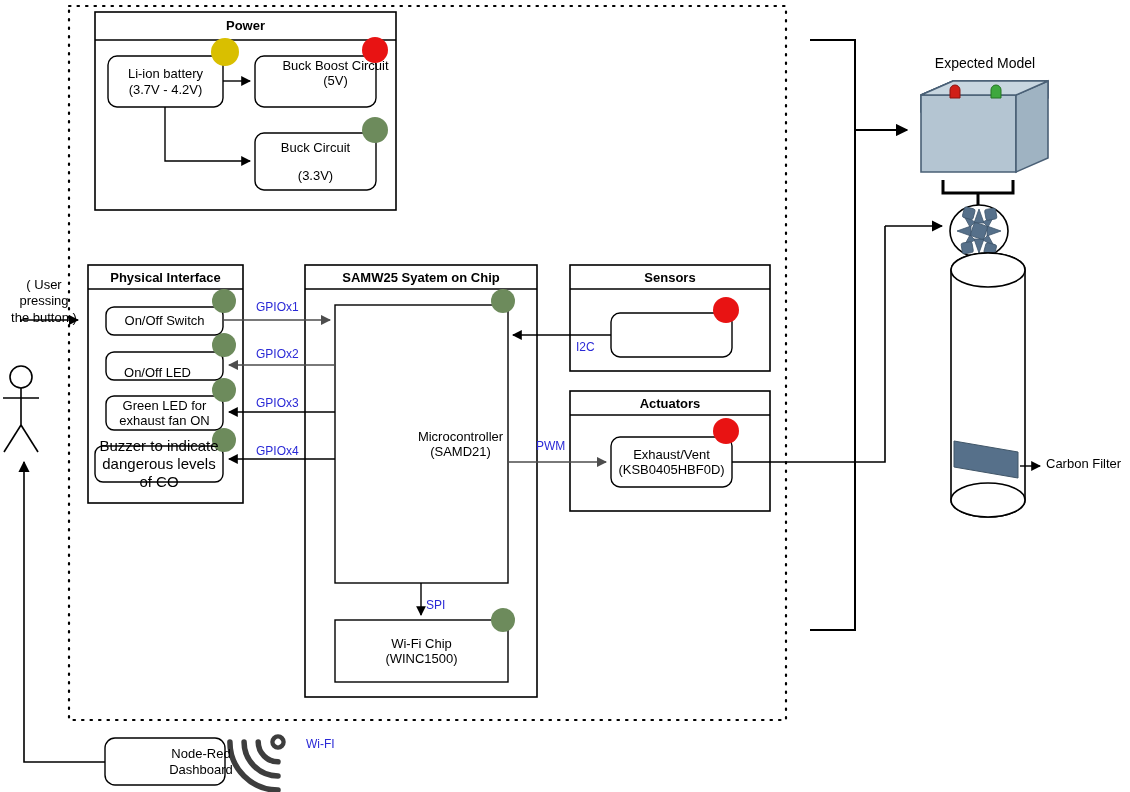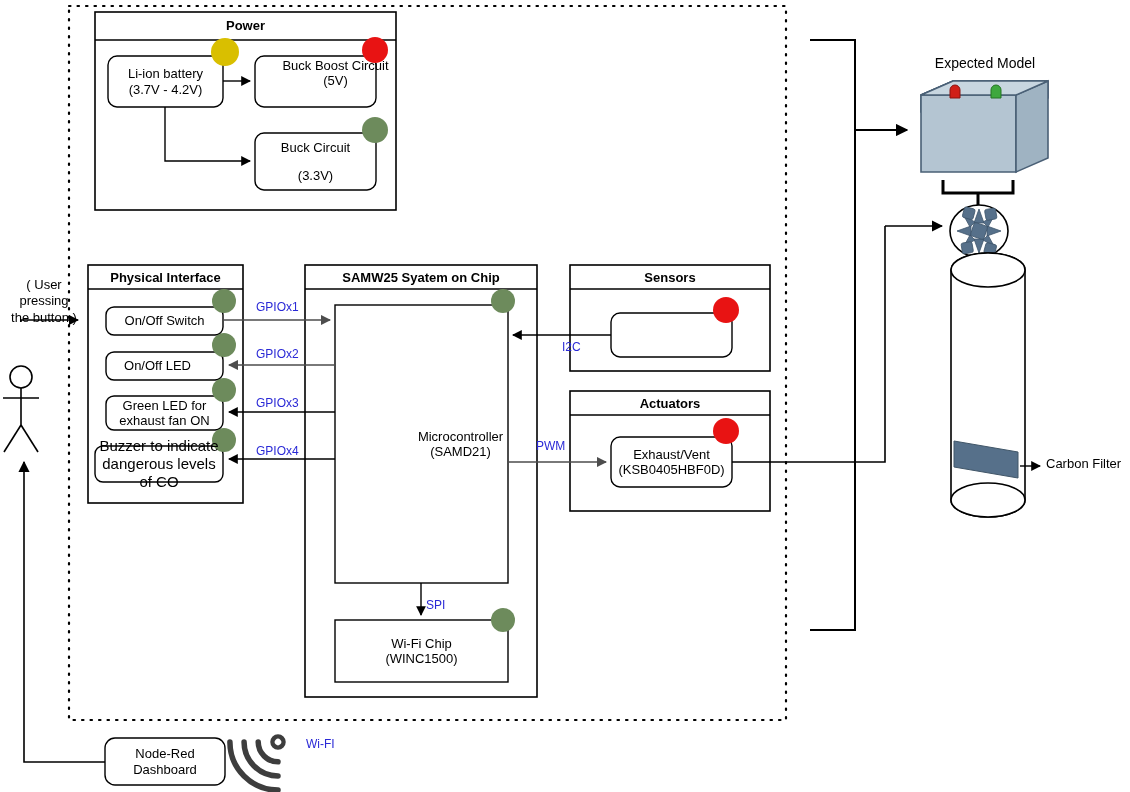--- a/index.html
+++ b/index.html
@@ -173,21 +173,21 @@
 </div>
 <div class="lbl node-text ctr" style="left:255px;top:133px;width:121px;height:57px;flex-direction:column;gap:12px;">
   <span>Buck Circuit</span>
   <span>(3.3V)</span>
 </div>
 
 <div class="lbl grp-title" style="left:88px;top:270px;width:155px;">Physical Interface</div>
 <div class="lbl node-text ctr" style="left:106px;top:307px;width:117px;height:28px;">
   <span>On/Off Switch</span>
 </div>
-<div class="lbl node-text ctr" style="left:106px;top:352px;width:103px;height:28px;">
+<div class="lbl node-text ctr" style="left:106px;top:352px;width:103px;height:28px;align-items:flex-end;">
   <span>On/Off LED</span>
 </div>
 <div class="lbl node-text ctr" style="left:106px;top:396px;width:117px;height:34px;flex-direction:column;border-radius:12px;">
   <span>Green LED for</span>
   <span>exhaust fan ON</span>
 </div>
 <div class="lbl node-text ctr" style="left:94px;top:446px;width:130px;height:36px;flex-direction:column;font-size:15px;">
   <span>Buzzer to indicate</span>
   <span>dangerous levels of CO</span>
 </div>
@@ -207,29 +207,29 @@
 <div class="lbl grp-title" style="left:570px;top:396px;width:200px;">Actuators</div>
 <div class="lbl node-text ctr" style="left:608px;top:437px;width:127px;height:50px;flex-direction:column;">
   <span>Exhaust/Vent</span>
   <span>(KSB0405HBF0D)</span>
 </div>
 
 <div class="lbl bus" style="left:256px;top:300px;">GPIOx1</div>
 <div class="lbl bus" style="left:256px;top:347px;">GPIOx2</div>
 <div class="lbl bus" style="left:256px;top:396px;">GPIOx3</div>
 <div class="lbl bus" style="left:256px;top:444px;">GPIOx4</div>
-<div class="lbl bus" style="left:539px;top:340px;padding-left:23px;">I2C</div>
+<div class="lbl bus" style="left:553px;top:340px;padding-left:23px;">I2C</div>
 <div class="lbl bus" style="left:536px;top:439px;">PWM</div>
 <div class="lbl bus" style="left:426px;top:598px;">SPI</div>
 <div class="lbl bus" style="left:306px;top:737px;">Wi-FI</div>
 
 <div class="lbl plain" style="left:905px;top:55px;width:160px;font-size:14px;">Expected Model</div>
 <div class="lbl plain" style="left:1046px;top:456px;width:90px;text-align:left;font-size:13px;">Carbon Filter</div>
 
 <div class="lbl plain" style="left:-8px;top:277px;width:104px;font-size:13px;">
   <div>( User</div>
   <div>pressing</div>
   <div>the button )</div>
 </div>
 
-<div class="lbl node-text ctr" style="left:105px;top:738px;width:120px;height:47px;">Node-Red Dashboard</div>
+<div class="lbl node-text ctr" style="left:105px;top:738px;width:120px;height:47px;padding-left:36px;">Node-Red Dashboard</div>
 
 </div>
 
 </body></html>

